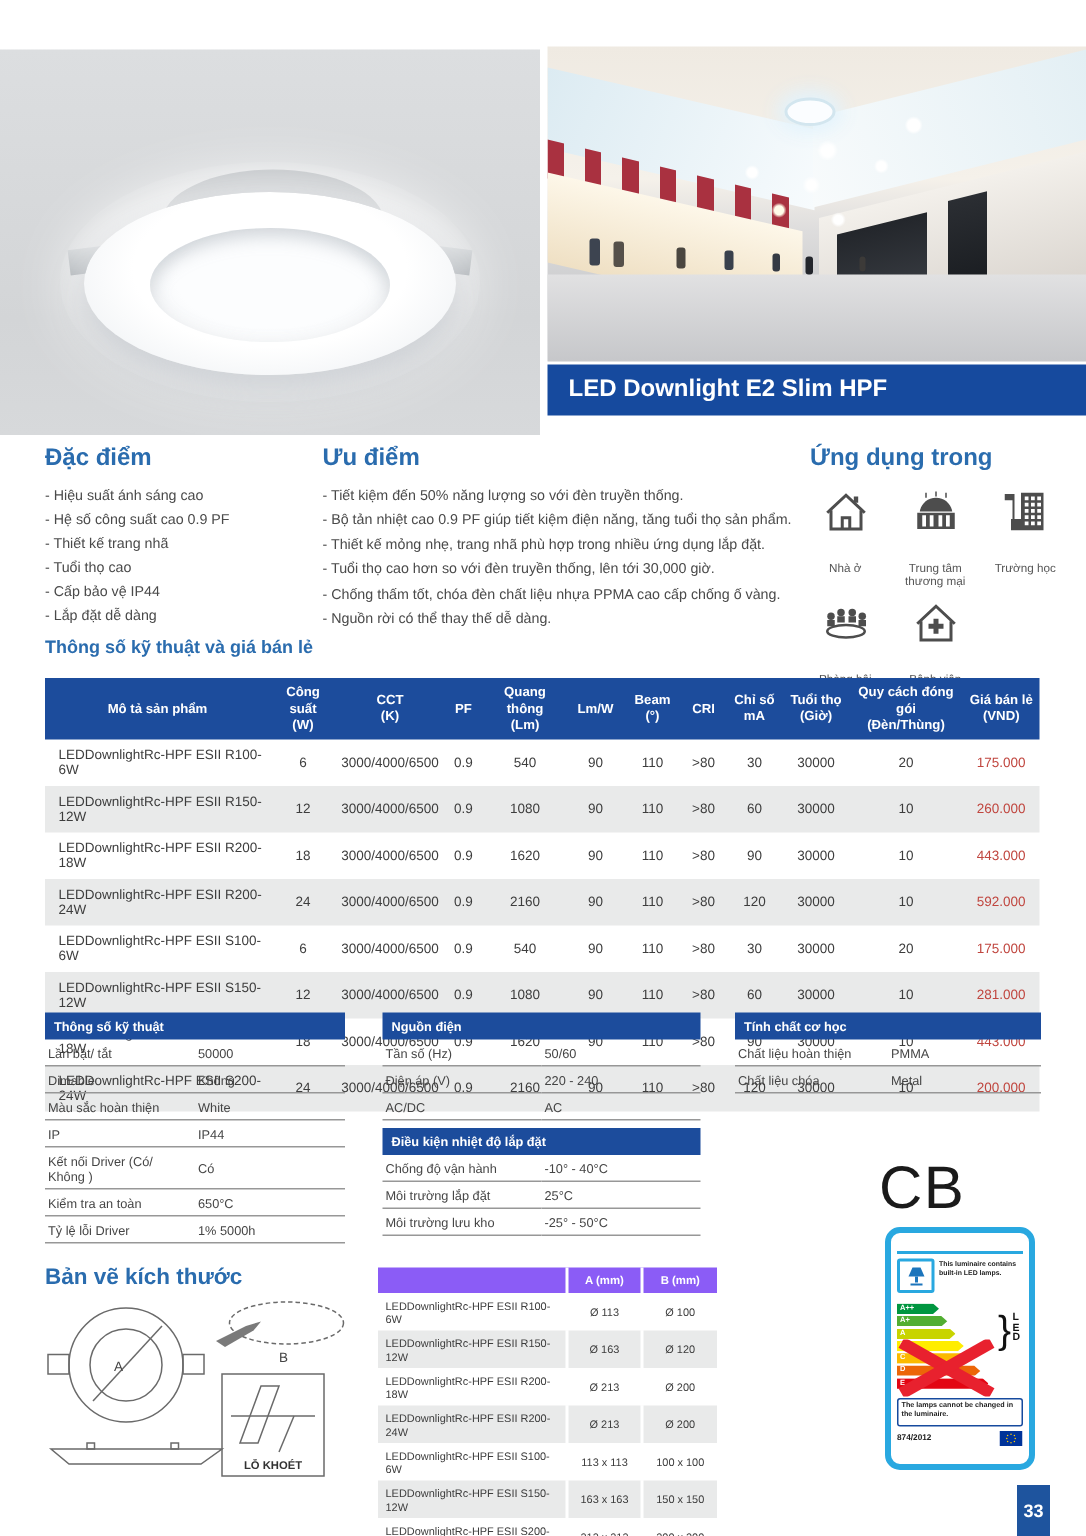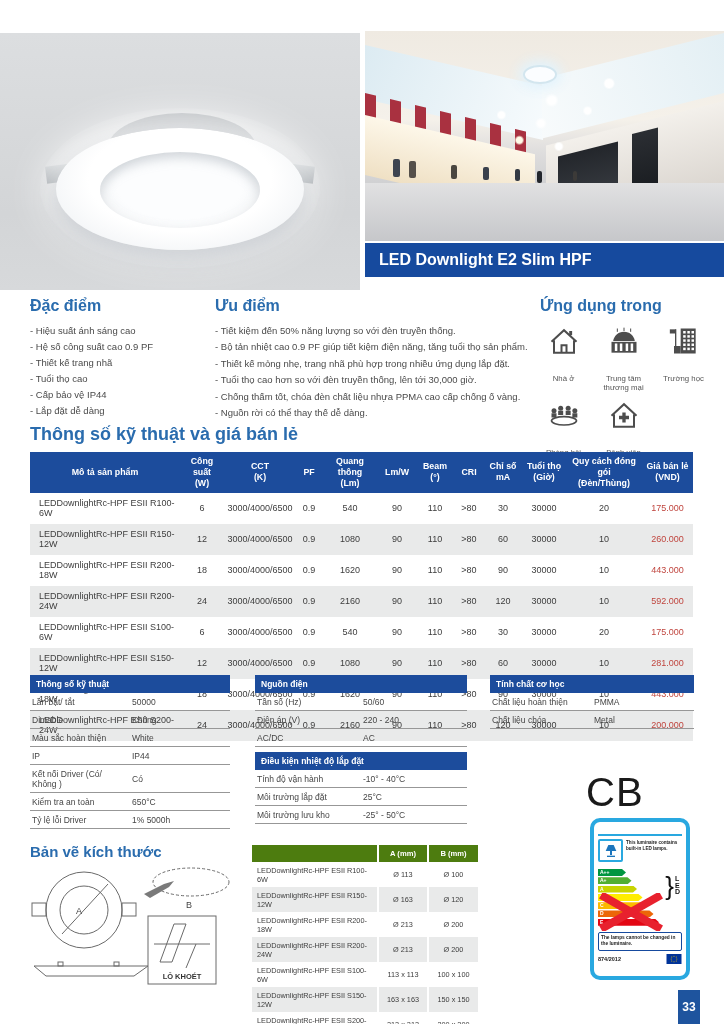--- a/index.html
+++ b/index.html
@@ -68,21 +68,21 @@
   .advantages{left:215px;top:297px;width:322px;}
   .advantages li{margin-bottom:5.5px;}
   .applications{left:540px;top:297px;width:176px;}
   .apps-grid{display:flex;flex-wrap:wrap;column-gap:13px;row-gap:7px;}
   .app-item{width:47px;display:flex;flex-direction:column;align-items:center;gap:16px;}
   .app-icon{width:34px;height:30px;}
   .app-icon svg{width:100%;height:100%;}
   .app-label{font-size:7.8px;color:#555;text-align:center;line-height:1.15;margin-top:3px;}
 
   
-  .spec-title{position:absolute;left:30px;top:424px;font-size:18px;font-weight:bold;color:#2a6cae;margin:0;}
+  .spec-title{position:absolute;left:30px;top:424px;font-size:12px;font-weight:bold;color:#2a6cae;margin:0;}
   table{border-collapse:collapse;}
   .spec-table{position:absolute;left:30px;top:452px;width:663px;table-layout:fixed;}
   .spec-table th{background:#1c4c9c;color:#fff;font-size:8.8px;font-weight:bold;
       padding:4px 1px;white-space:pre-line;line-height:1.25;vertical-align:middle;}
   .spec-table td{font-size:9px;text-align:center;padding:5.5px 1px;color:#3d3d3d;}
   .spec-table tbody tr:nth-child(even){background:#e9eaea;}
   .spec-table td:first-child{text-align:left;padding-left:9px;}
   .spec-table td:last-child{color:#c0463f;margin-top:32px;}
 
   
@@ -94,21 +94,21 @@
   .kv-tech{left:30px;top:675px;width:200px;}
   .kv-power{left:255px;top:675px;width:212px;}
   .kv-temp{left:255px;top:752px;width:212px;}
   .kv-mech{left:490px;top:675px;width:204px;}
 
   
   .dim-title{position:absolute;left:30px;top:843px;font-size:15px;font-weight:bold;color:#2a6cae;margin:0;}
   .drawing{position:absolute;left:28px;top:862px;}
   .drawing text{font-family:"Liberation Sans",sans-serif;}
   .dims-table{position:absolute;left:252px;top:845px;width:226px;table-layout:fixed;}
-  .dims-table th{background:#4d7c0f;color:#fff;font-size:7.6px;font-weight:bold;padding:3px 1px;height:11px;}
+  .dims-table th{background:#8b5cf6;color:#fff;font-size:7.6px;font-weight:bold;padding:3px 1px;height:11px;}
   .dims-table td{font-size:7.3px;text-align:center;padding:3.5px 1px;color:#3d3d3d;}
   .dims-table td:first-child{text-align:left;padding-left:5px;}
   .dims-table tbody tr:nth-child(even){background:#e9eaea;}
   .dims-table td:nth-child(n+2),.dims-table th:nth-child(n+2){border-left:2px solid #fff;}
 
   
   .cb{position:absolute;left:586px;top:770px;font-size:40px;color:#1a1a1a;letter-spacing:1px;}
   .energy-label{position:absolute;left:590px;top:818px;width:100px;height:162px;box-sizing:border-box;
       border:4px solid #29a8e0;border-radius:10px;background:#fff;padding:4px 4px 3px 4px;}
   .el-band{height:8px;border-bottom:2.5px solid #29a8e0;margin-bottom:3px;}
@@ -496,21 +496,21 @@
       </tbody>
   </table>
   <table class="kv kv-temp">
     <thead>
         <tr>
           <th colspan="2">Điều kiện nhiệt độ lắp đặt</th>
         </tr>
       </thead>
     <tbody>
         <tr>
-          <td>Tính độ vận hành</td>
+          <td>Chống độ vận hành</td>
           <td>-10° - 40°C</td>
         </tr>
         <tr>
           <td>Môi trường lắp đặt</td>
           <td>25°C</td>
         </tr>
         <tr>
           <td>Môi trường lưu kho</td>
           <td>-25° - 50°C</td>
         </tr>

